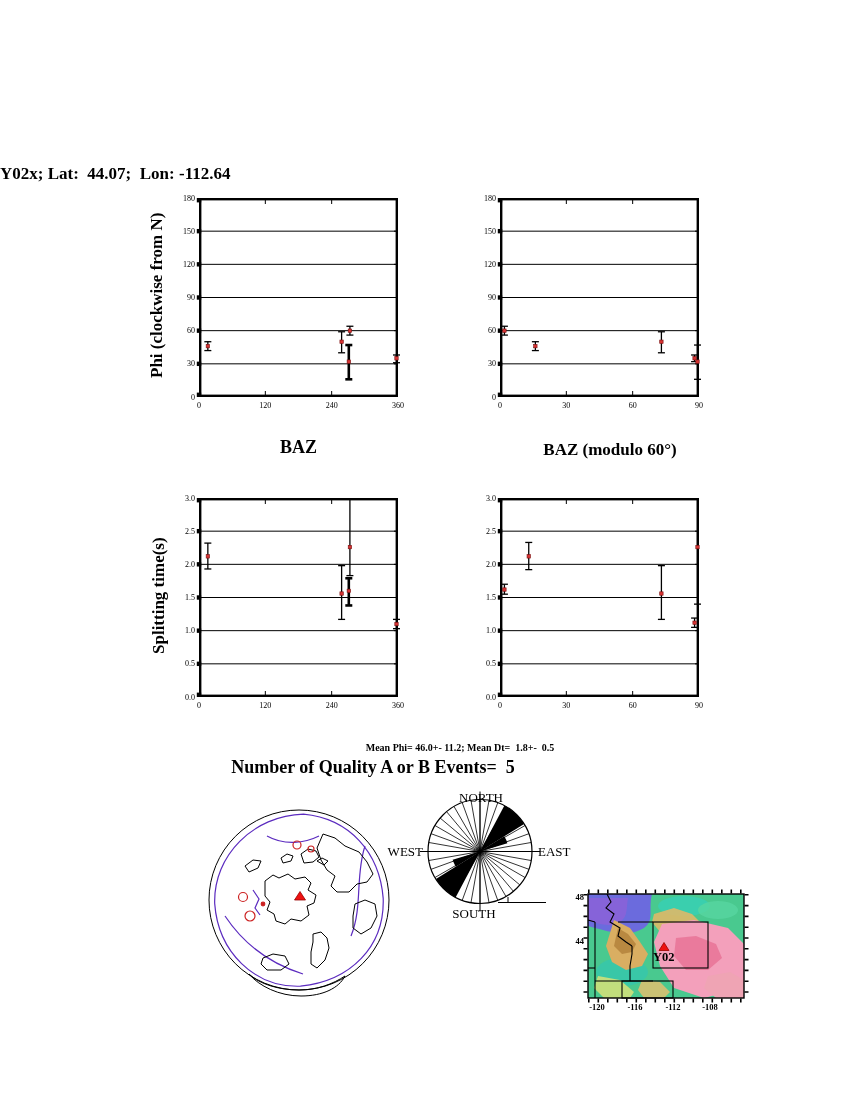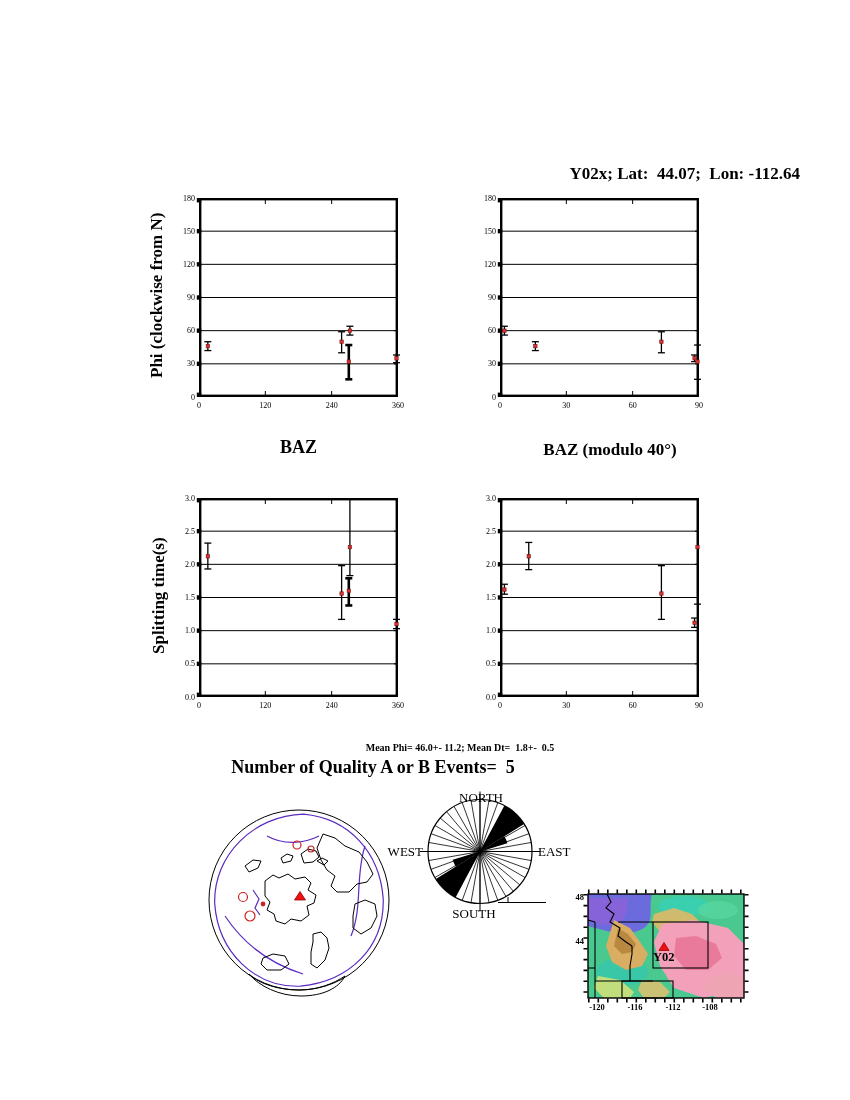--- a/index.html
+++ b/index.html
@@ -1,20 +1,20 @@
 <!DOCTYPE html>
 <html><head>
 <meta charset="utf-8">
 <style>
   html,body{margin:0;padding:0;background:#fff;}
   #canvas{position:relative;width:850px;height:1100px;background:#ffffff;overflow:hidden;
           font-family:"Liberation Serif",serif;color:#000;}
   .abs{position:absolute;}
   .t{white-space:pre;}
-  .title{left:0;top:164px;width:800px;text-align:right;font-size:17px;font-weight:bold;}
+  .title{left:0;top:164px;width:800px;text-align:left;font-size:17px;font-weight:bold;}
   .ylab{width:26px;height:199px;display:flex;align-items:center;justify-content:center;
         writing-mode:vertical-rl;transform:rotate(180deg);font-weight:bold;font-size:17px;}
   .ylab-phi{left:144px;top:196px;}
   .ylab-dt{left:146px;top:496px;}
   .xlab{font-weight:bold;font-size:18px;text-align:center;}
   .xlab-baz{left:199px;top:437px;width:199px;}
   .xlab-bazmod{left:500px;top:440px;width:220px;font-size:17px;}
   .stats1{left:100px;top:742px;width:720px;text-align:center;font-weight:bold;font-size:10px;}
   .stats2{left:13px;top:757px;width:720px;text-align:center;font-weight:bold;font-size:18px;}
   svg{overflow:visible;}
@@ -243,21 +243,21 @@
       <line x1="194.57777777777778" y1="120.06333333333333" x2="194.57777777777778" y2="129.35" stroke="#000" stroke-width="1.3"></line>
       <line x1="191.07777777777778" y1="120.06333333333333" x2="198.07777777777778" y2="120.06333333333333" stroke="#000" stroke-width="1.3"></line>
       <line x1="191.07777777777778" y1="129.35" x2="198.07777777777778" y2="129.35" stroke="#000" stroke-width="1.3"></line>
       <rect x="192.8777777777778" y="123.00666666666666" width="3.4" height="3.4" fill="#d63333" stroke="#7a1010" stroke-width="0.6"></rect>
       <line x1="197.5" y1="0" x2="197.5" y2="106.13333333333334" stroke="#000" stroke-width="1.3"></line>
       <line x1="194" y1="106.13333333333334" x2="201" y2="106.13333333333334" stroke="#000" stroke-width="1.3"></line>
       <rect x="195.8" y="47.38666666666667" width="3.4" height="3.4" fill="#d63333" stroke="#7a1010" stroke-width="0.6"></rect>
     </svg>
 
   <div class="abs xlab xlab-baz t">BAZ</div>
-  <div class="abs xlab xlab-bazmod t">BAZ (modulo 40°)</div>
+  <div class="abs xlab xlab-bazmod t">BAZ (modulo 60°)</div>
 
   <div class="abs stats1 t">Mean Phi= 46.0+- 11.2; Mean Dt=  1.8+-  0.5</div>
   <div class="abs stats2 t">Number of Quality A or B Events=  5</div>
 
   <svg id="globe" class="abs" style="left:205px;top:806px;" width="190" height="190">
     <circle cx="94" cy="94" r="90" fill="#ffffff" stroke="#000" stroke-width="1"></circle>
     <g fill="none" stroke="#5b2bbf" stroke-width="1.2">
       <path d="M94,8 C140,10 172,42 178,88 C182,136 150,172 100,180 C54,184 16,150 10,102 C6,54 44,12 94,8 Z" transform="rotate(3 94 94)"></path>
       <path d="M20,110 C40,140 66,158 98,168"></path>
       <path d="M160,40 C150,70 158,100 146,130"></path>

